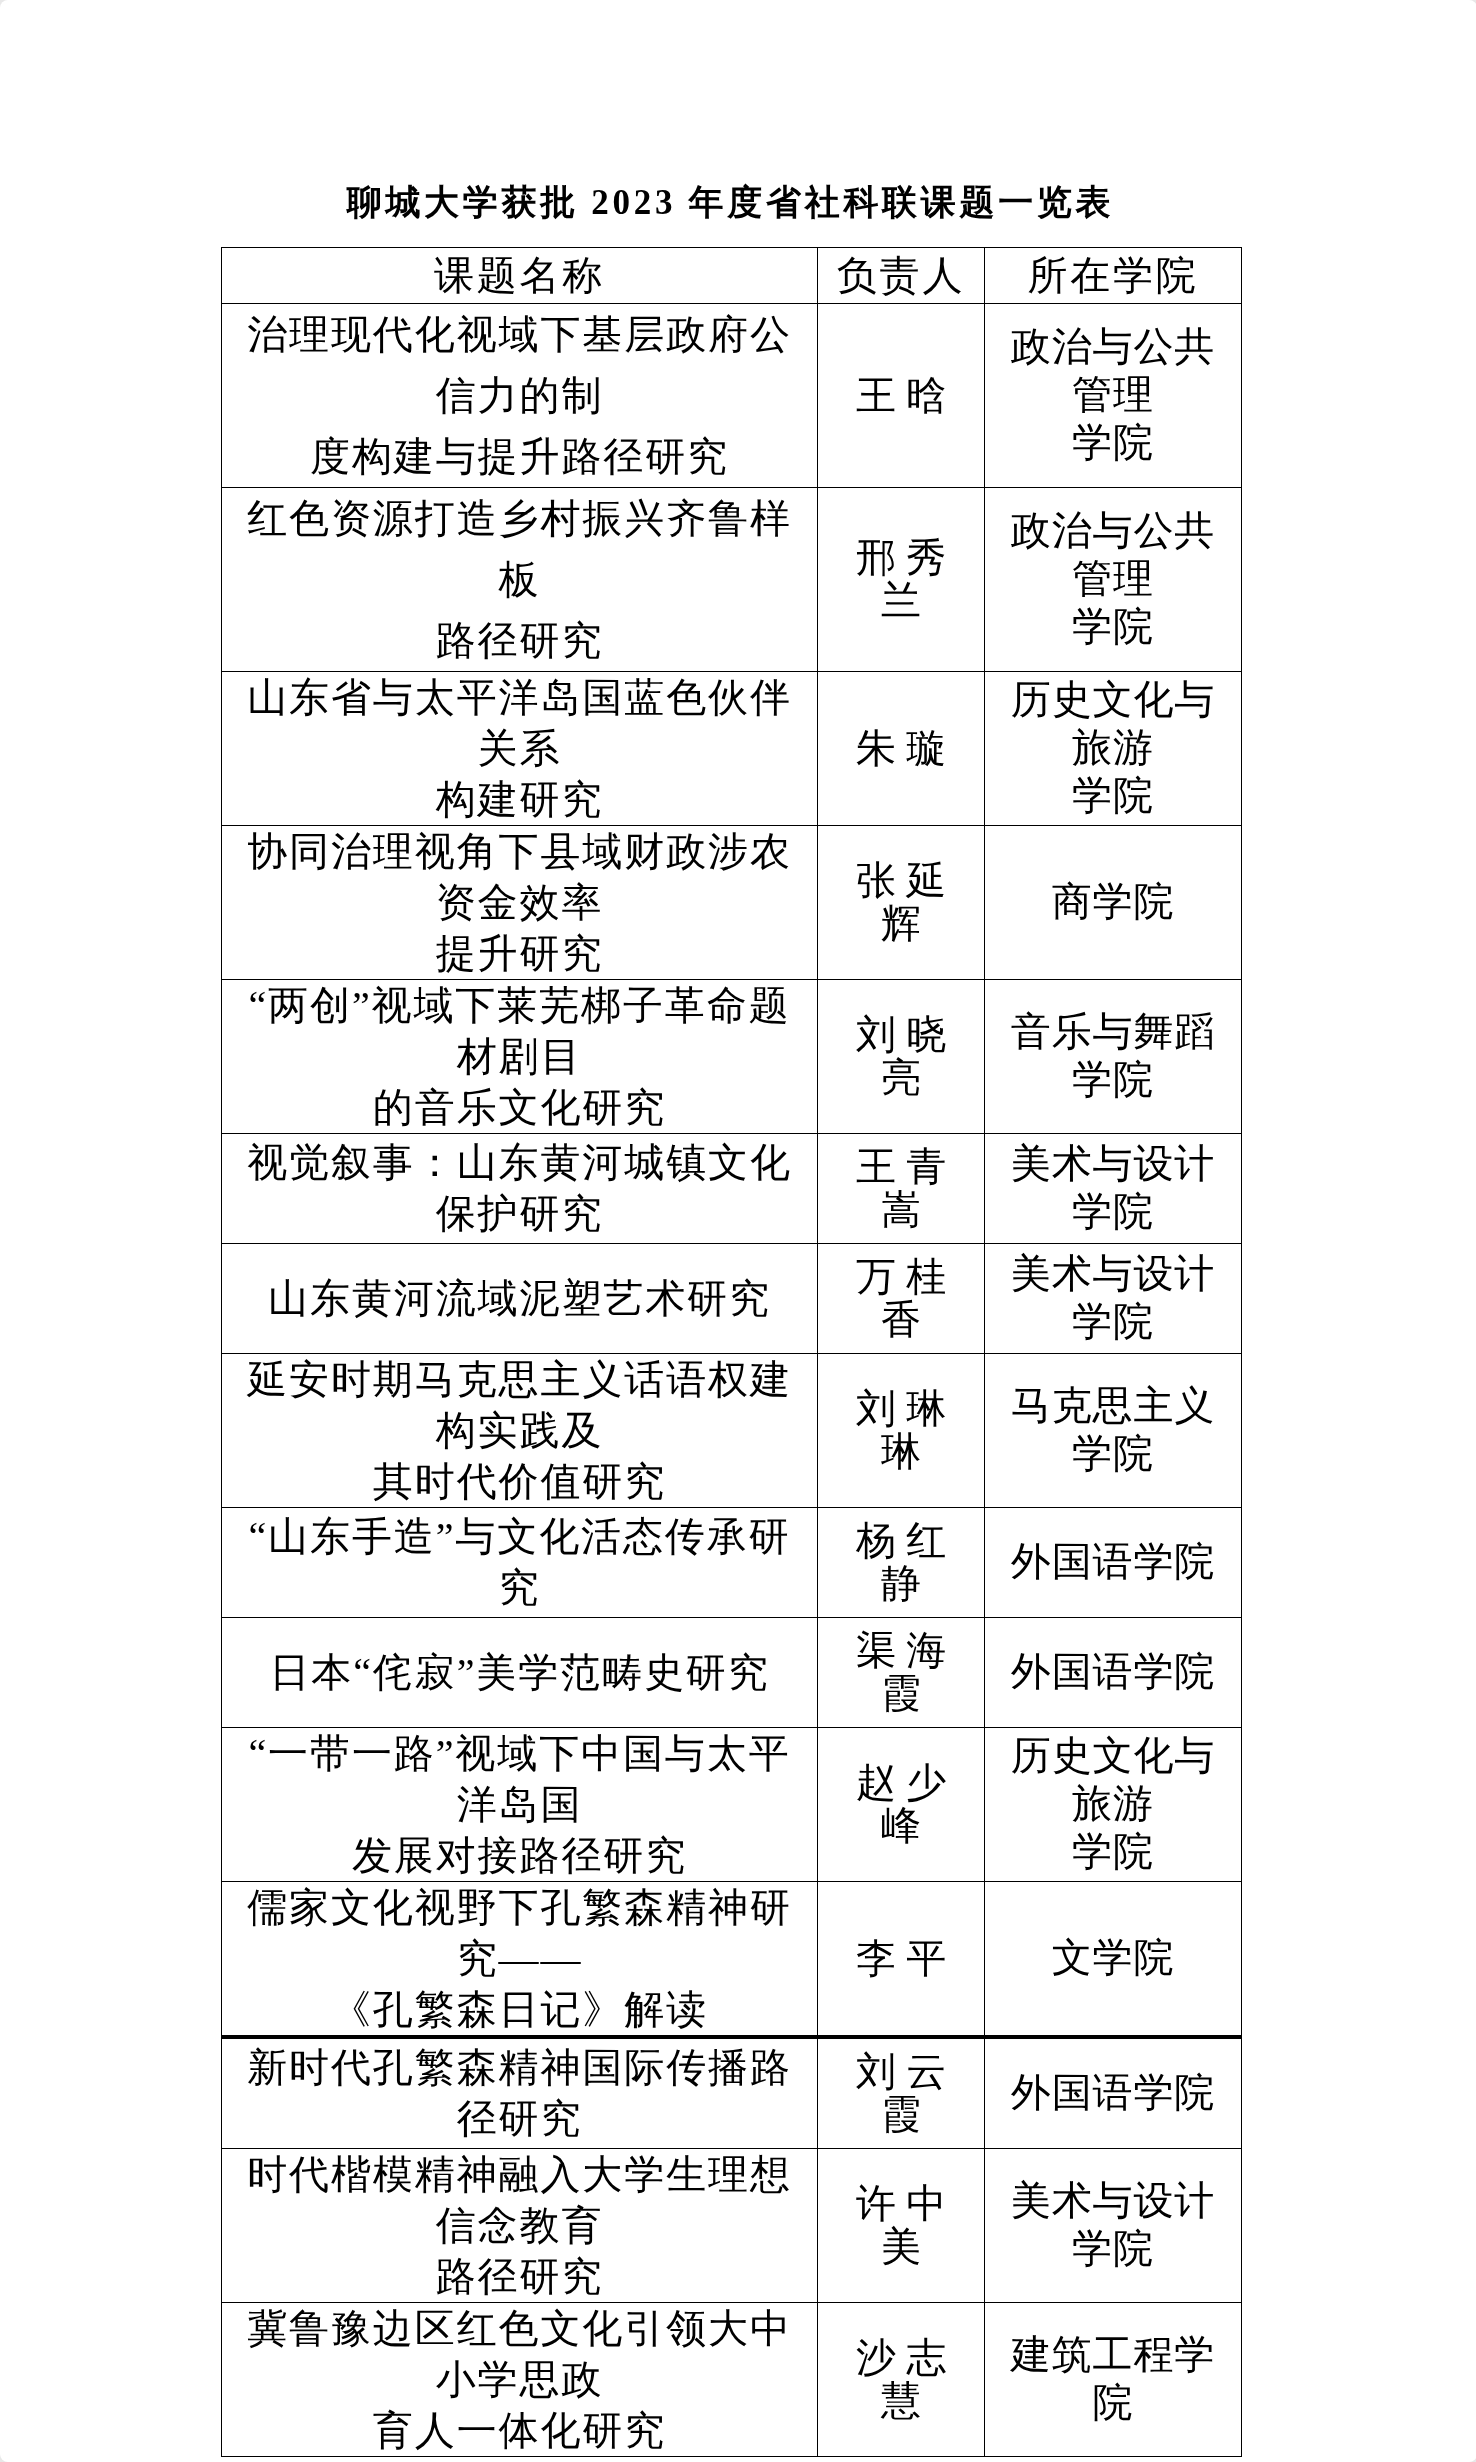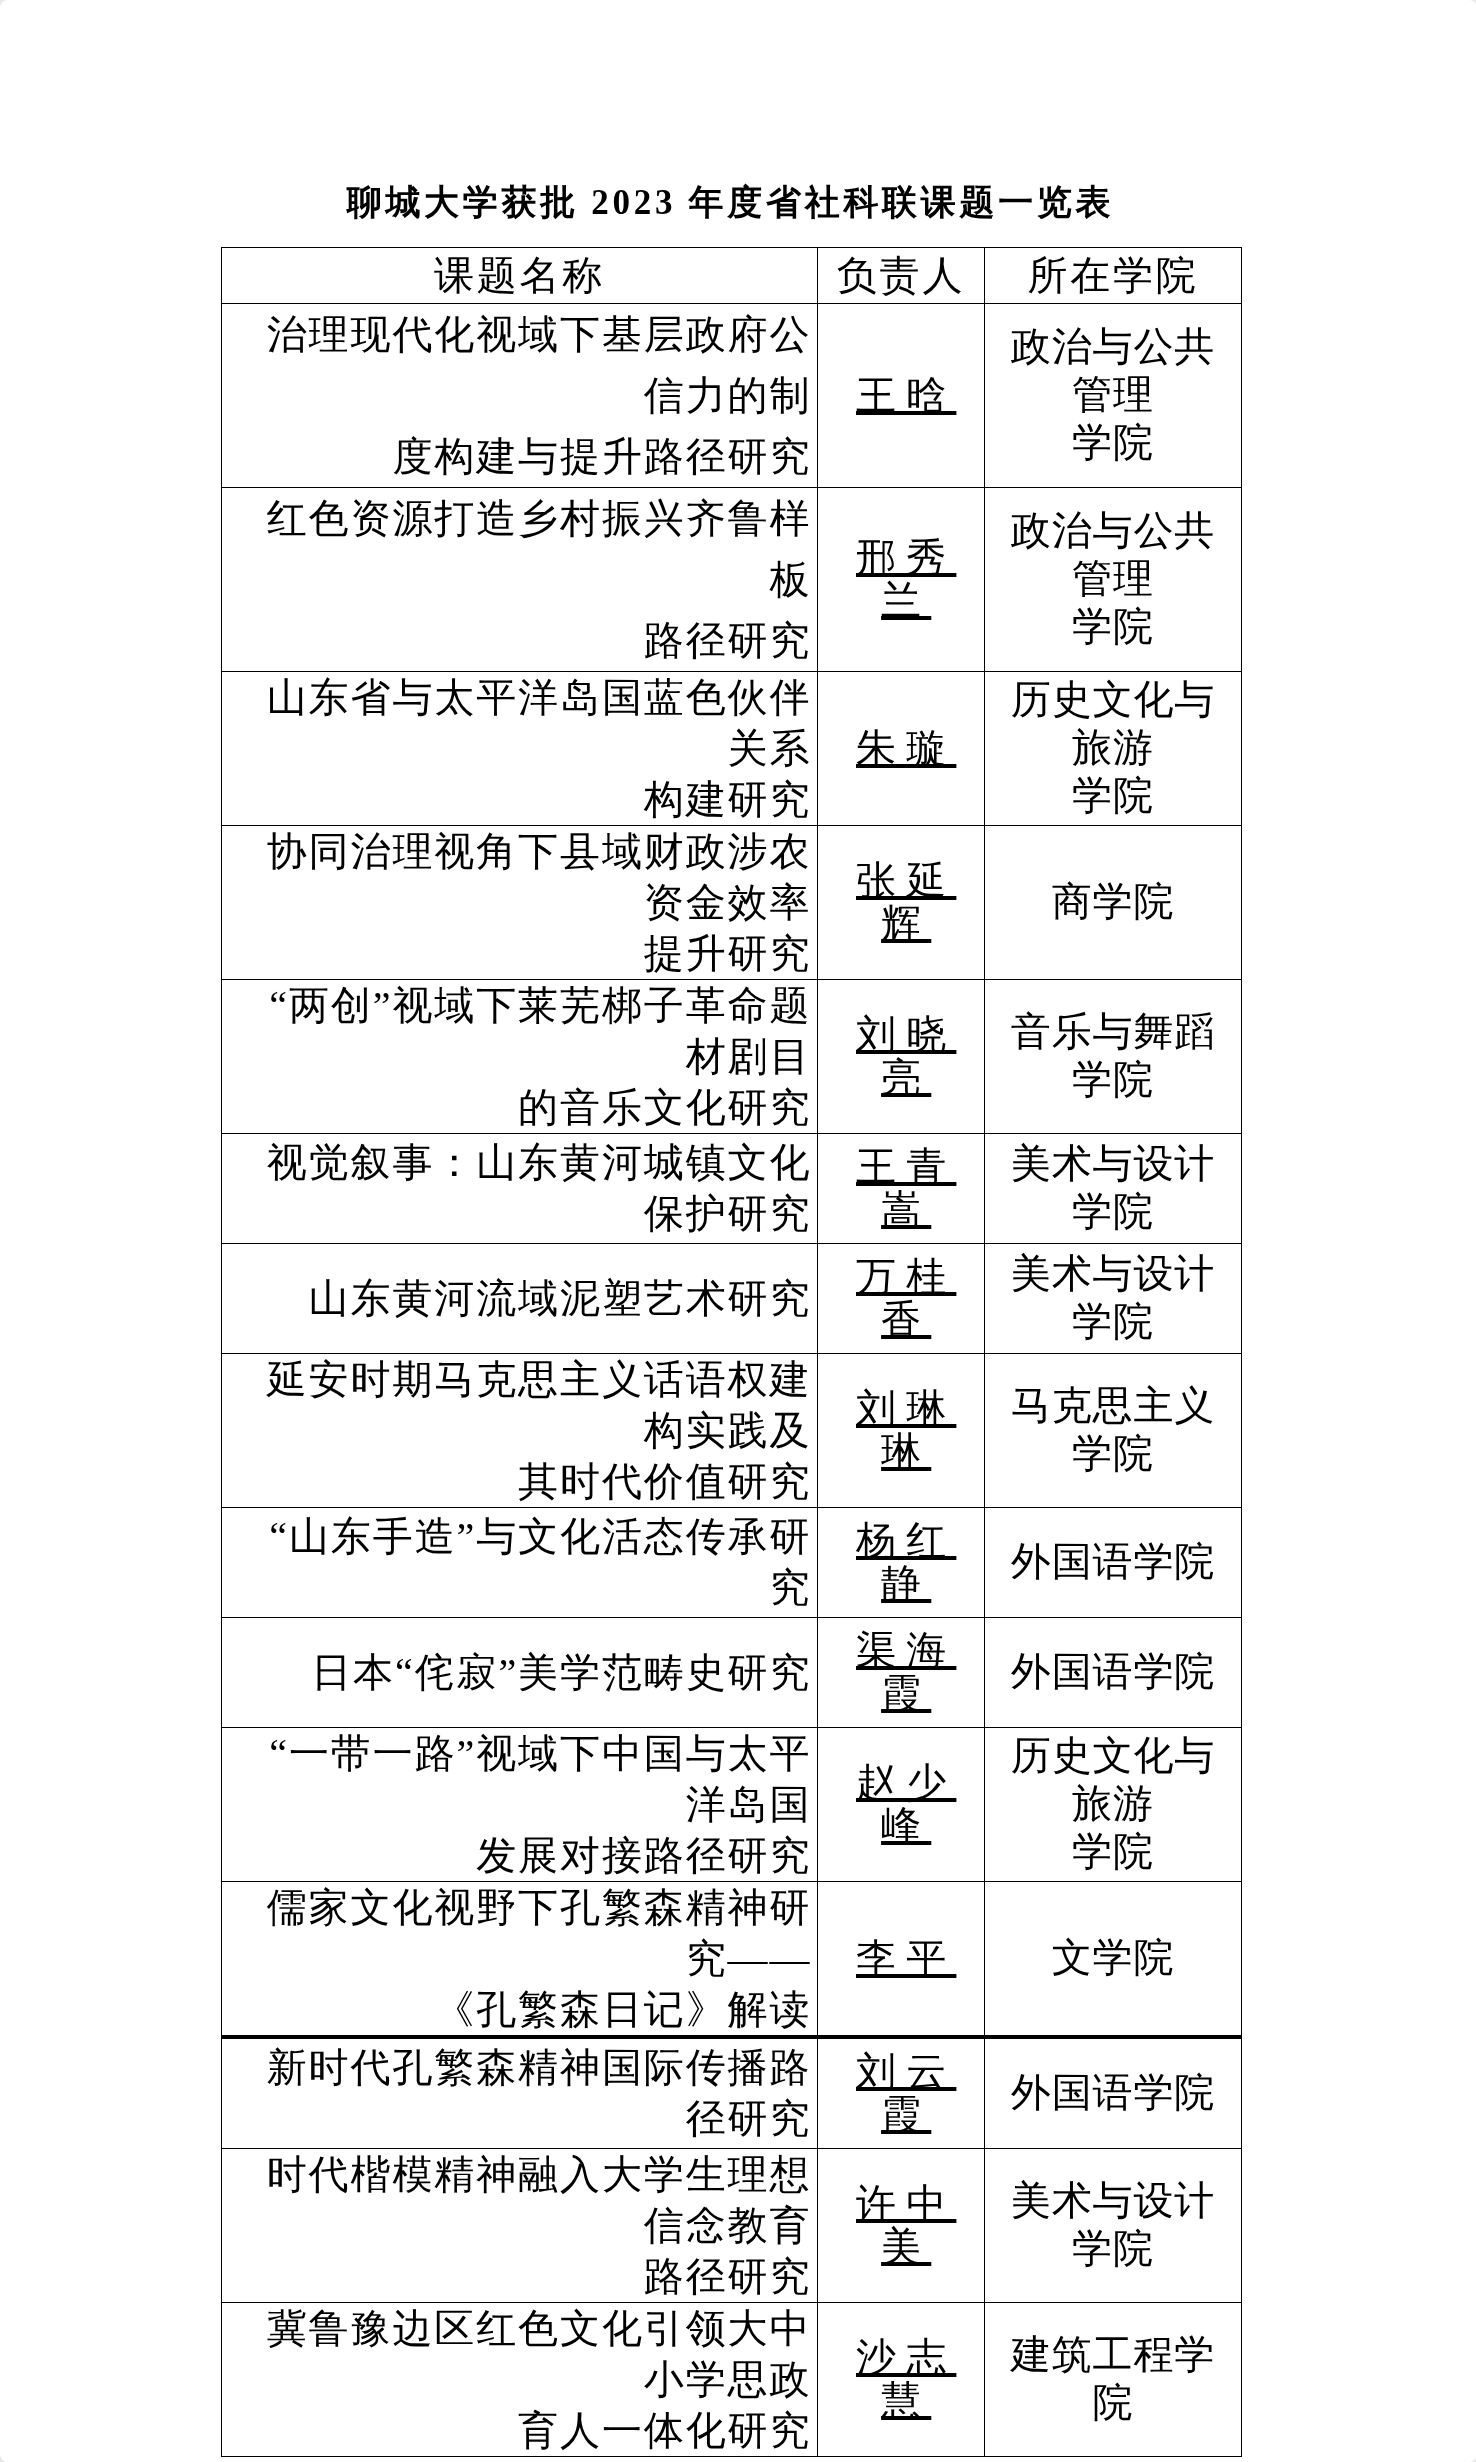--- a/index.html
+++ b/index.html
@@ -48,27 +48,25 @@
   }
   thead th {
     height: 55px;
     letter-spacing: 2.8px;
     line-height: 37px;
   }
   td.cell-topic {
     letter-spacing: 1.9px;
     line-height: 51px;
     white-space: pre-line;
-    text-align: right;
   }
   td.cell-person {
     letter-spacing: 10.2px;
     padding-left: 16px; 
     line-height: 43px;
-    text-decoration: underline;
   }
   td.cell-college {
     letter-spacing: 0.9px;
     line-height: 48px;
     white-space: pre-line;
   }
   tr.row-default td { height: 109px; }
   tr.row-tall td    { height: 149px; }
   tr.row-tall td.cell-topic { line-height: 61px; }
   tr.thick-after td { border-bottom-width: 4.7px; }

